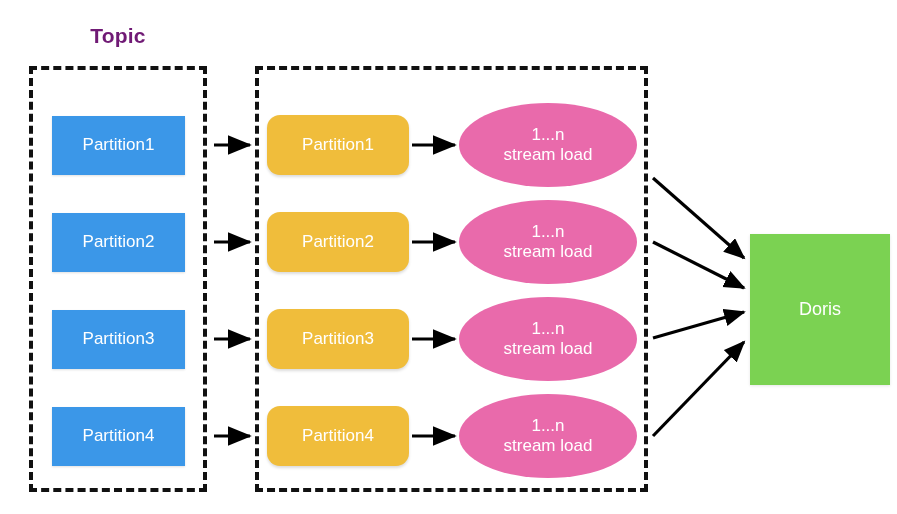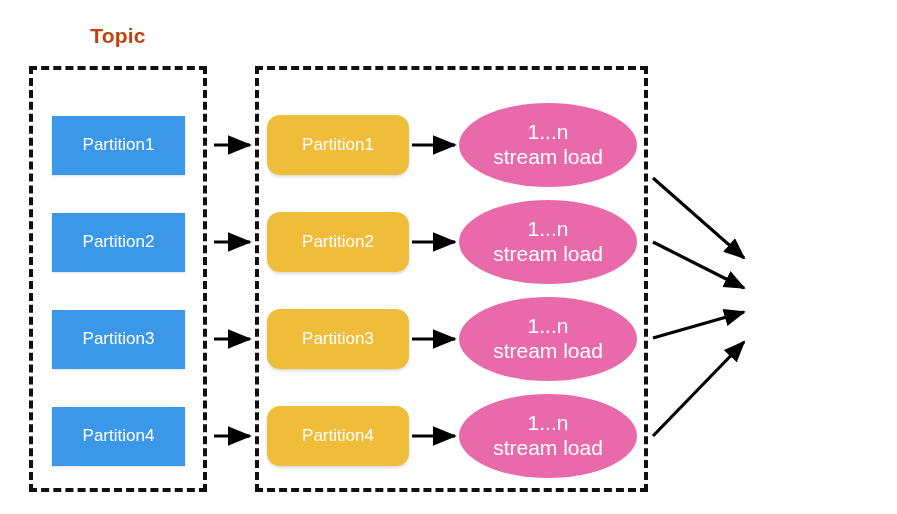--- a/index.html
+++ b/index.html
@@ -14,21 +14,21 @@
     background: #ffffff;
     font-family: "Liberation Sans", sans-serif;
     overflow: hidden;
   }
 
   
   .group-title {
     position: absolute;
     font-weight: bold;
     font-size: 21px;
-    color: #c2410c;
+    color: #701a75;
     letter-spacing: 0.2px;
     white-space: nowrap;
     text-align: center;
   }
   #title-topic { left: 29px;  top: 24px; width: 178px; }
   #title-rdd   { left: 255px; top: 14px; width: 393px; }
 
   
   .dashed-box {
     position: absolute;
@@ -67,21 +67,21 @@
     font-size: 17px;
     left: 267px;
     width: 142px;
     height: 60px;
     box-shadow: 0 2px 3px rgba(0,0,0,0.14);
   }
 
   .node-pink {
     background: #e96aab;
     border-radius: 50%;
-    font-size: 21px;
+    font-size: 17px;
     left: 459px;
     width: 178px;
     height: 84px;
   }
 
   .node-green {
     background: #7bd252;
     border-radius: 0;
     font-size: 18px;
     left: 750px;
@@ -163,20 +163,23 @@
       <span class="two-line">stream load</span>
     </span>
   </div>
   <div class="node node-pink row4" style="top:394px;">
     <span>
       <span class="two-line">1...n</span>
       <span class="two-line">stream load</span>
     </span>
   </div>
 
+  <div class="node node-green">
+    <span>Doris</span>
+  </div>
 
   <svg id="arrows" viewBox="0 0 897 514" xmlns="http://www.w3.org/2000/svg">
     <defs>
       <marker id="ah" markerWidth="9" markerHeight="9" refX="7.4" refY="3.3" orient="auto" markerUnits="strokeWidth">
         <path d="M0,0 L8,3.3 L0,6.6 z" fill="#000000"></path>
       </marker>
       <marker id="ah2" markerWidth="7.5" markerHeight="7.5" refX="6.2" refY="2.8" orient="auto" markerUnits="strokeWidth">
         <path d="M0,0 L6.8,2.8 L0,5.6 z" fill="#000000"></path>
       </marker>
     </defs>

